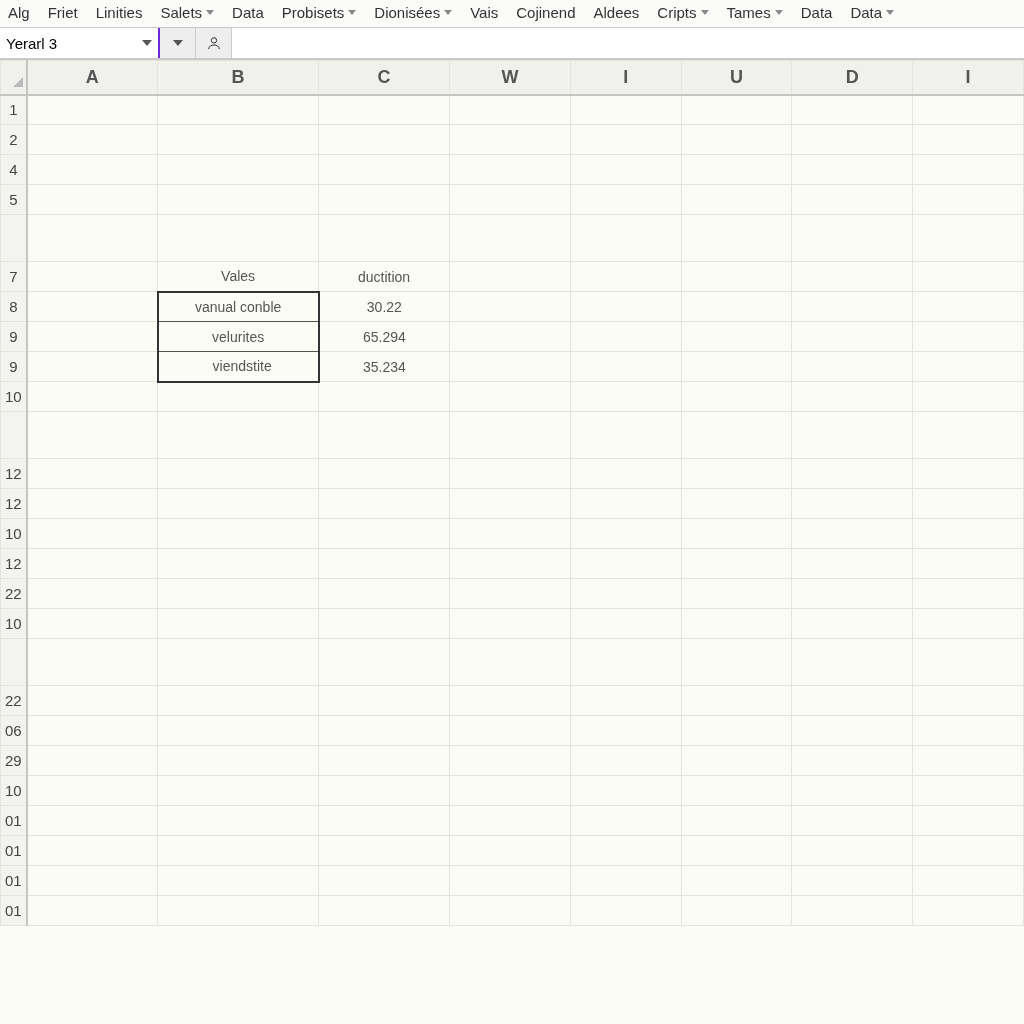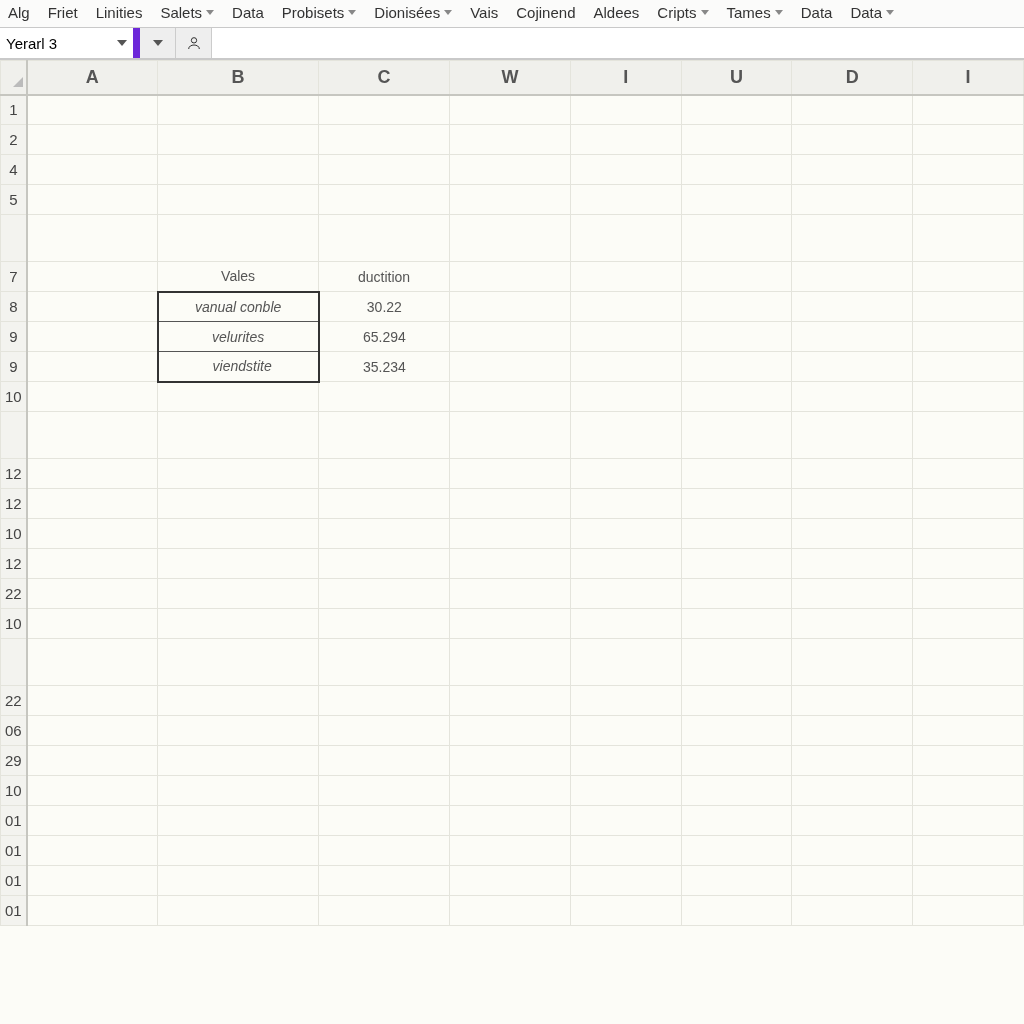--- a/index.html
+++ b/index.html
@@ -34,24 +34,24 @@
   }
   
   .toolbar {
     display: flex;
     align-items: stretch;
     height: 32px;
     border-bottom: 2px solid #c9c9c9;
     background: #fafaf8;
   }
   .namebox {
-    width: 140px;
+    width: 160px;
     display: flex;
     align-items: center;
-    border-right: 7px solid #6d28d9;
+    border-right: 2px solid #6d28d9;
     padding: 0 6px;
     background: #fff;
     position: relative;
   }
   .namebox input {
     border: none; outline: none; width: 100%; font-size: 15px; background: transparent;
   }
   .namebox .dd {
     width: 0;height:0;border-left:5px solid transparent;border-right:5px solid transparent;border-top:6px solid #555;
     margin-left:4px;
@@ -115,21 +115,21 @@
   td.cell { text-align:left; padding:0 6px; color:#222;}
   td.bold { font-weight:700; }
   td.hilite {
     background:#fcf68b;
     border:1px solid #555 !important;
   }
   
   tr.hrow td.hilite { border-top:2px solid #333 !important; }
   tr.hlast td.hilite { border-bottom:2px solid #333 !important;padding-left:14px; }
   td.hilite.left { border-left:2px solid #333 !important; }
-  td.hilite.right { border-right:2px solid #333 !important;font-style:italic; }
+  td.hilite.right { border-right:2px solid #333 !important; }
   
   tr.tall td, tr.tall th { height:47px; }
 </style>
 </head>
 <body>
 
 <div class="menubar">
   <span class="menu-item">
       <span>Alg</span>
     </span>

